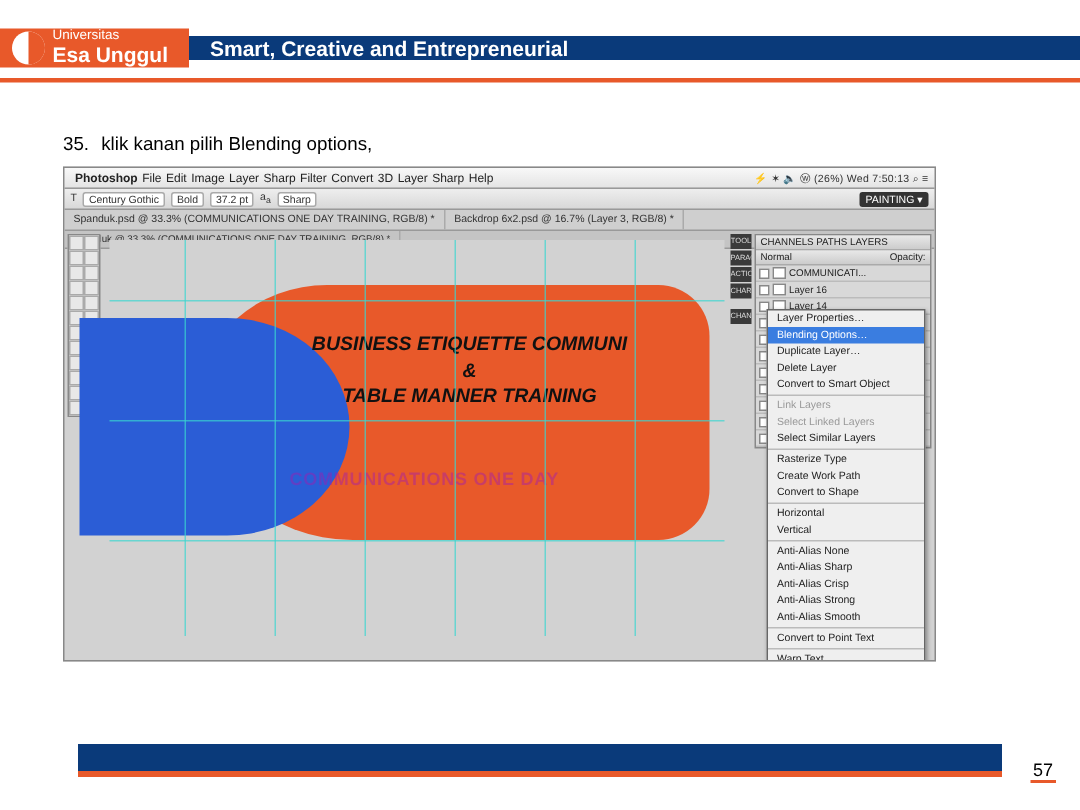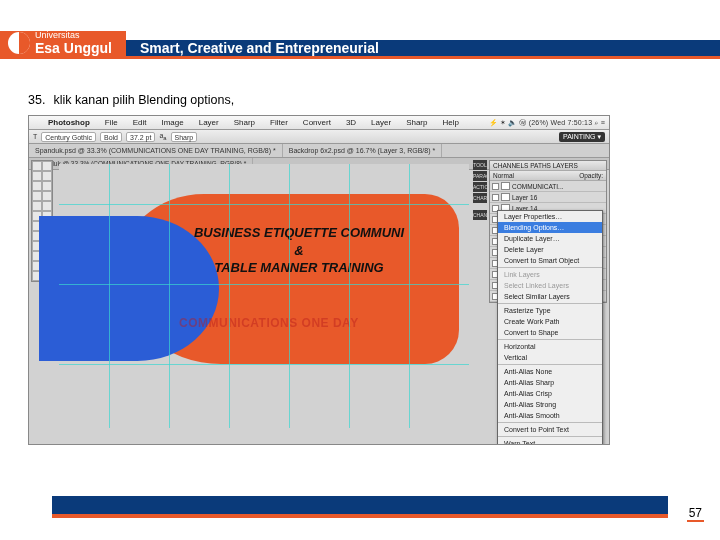--- a/index.html
+++ b/index.html
@@ -1,37 +1,37 @@
 <!DOCTYPE html>
 <html><head>
 <meta charset="utf-8">
 <style>
   * { box-sizing: border-box; margin: 0; padding: 0; }
   body { width: 720px; height: 540px; font-family: Arial, sans-serif; background: #fff; position: relative; overflow: hidden; }
 
   
-  .header { height: 56px; background: #fff; display: flex; align-items: flex-end; }
+  .header { height: 40px; background: #fff; display: flex; align-items: center; margin-top: 12px; }
   .logo-block { width: 126px; background: #e8592a; display: flex; align-items: center; padding: 0 8px; }
   .logo-semi { width: 22px; height: 22px; border-radius: 50%; background: #fff; margin-right: 5px; position: relative; }
   .logo-semi::after { content:''; position:absolute; right:0; top:0; width:11px; height:22px; background:#e8592a; border-radius:0 11px 11px 0;}
   .logo-text { color:#fff; font-size:9px; line-height:1.1; }
   .logo-text b { font-size:14px; display:block; }
   .tagline { flex:1; background:#0a3a7a; color:#fff; font-size:14px; font-weight:600; display:flex; align-items:center; padding-left:14px; }
   .underline { height:3px; background:#e8592a; }
 
   
-  .content { padding: 34px 52px 0 28px; }
+  .content { padding: 34px 52px 0 28px; margin-left: 14px; }
   .instruction { font-size:12.5px; margin-bottom:8px; }
   .instruction .num { display:inline-block; width:22px; }
 
   
   .shot { width: 582px; height: 330px; background:#d2d2d2; position:relative; border:1px solid #888; overflow:hidden; font-size:8px; }
 
   
-  .menubar { height:14px; background:linear-gradient(#f8f8f8,#e4e4e4); display:flex; align-items:center; padding:0 4px; gap:15px; font-size:8px; color:#222; border-bottom:1px solid #999;}
+  .menubar { height:14px; background:linear-gradient(#f8f8f8,#e4e4e4); display:flex; align-items:center; padding:0 4px; gap:3px; font-size:8px; color:#222; border-bottom:1px solid #999;}
   .apple { font-size:9px; }
   .menubar .spacer { flex:1; }
   .menubar .status { font-size:7px; color:#333; letter-spacing:.2px;}
 
   
   .optbar { height:14px; background:linear-gradient(#eee,#d8d8d8); border-bottom:1px solid #999; display:flex; align-items:center; padding-left:4px; gap:4px; font-size:7px; color:#333;}
   .optbar .pill { background:#fff; border:1px solid #aaa; border-radius:2px; padding:0 3px; height:10px; line-height:9px;}
   .optbar .right { margin-left:auto; margin-right:4px; background:#333; color:#fff; padding:1px 4px; font-size:7px; border-radius:2px;}
 
   
@@ -41,21 +41,21 @@
   
   .toolbox { position:absolute; left:2px; top:44px; width:22px; background:#d8d8d8; border:1px solid #888; display:flex; flex-wrap:wrap; }
   .toolbox .t { width:10px; height:10px; border:0.5px solid #aaa; background:#e8e8e8; }
 
   
   .canvas { position:absolute; left:30px; right:140px; top:48px; bottom:16px; background:#d2d2d2; }
   .shape-blue { position:absolute; left:-20px; top:52px; width:180px; height:145px; background:#2b5dd6; border-radius:0 90px 90px 0 / 0 80px 80px 0;}
   .shape-orange { position:absolute; left:60px; top:30px; width:340px; height:170px; background:#e8592a; border-radius:100px 40px 40px 120px / 90px 40px 40px 110px;}
   .banner-text { position:absolute; left:90px; top:60px; width:300px; text-align:center; color:#111; font-weight:800; font-style:italic; font-size:13px; line-height:1.35; font-family: Arial, sans-serif;}
   .banner-text .amp { display:block; font-size:13px; }
-  .sub { position:absolute; left:120px; top:152px; color:#b91c1c; opacity:.45; font-weight:700; font-size:12px; letter-spacing:.5px;}
+  .sub { position:absolute; left:120px; top:152px; color:#a21caf; opacity:.45; font-weight:700; font-size:12px; letter-spacing:.5px;}
   .guides-v, .guides-h { position:absolute; background:#3ad6d0; opacity:.7;}
   .gv { width:1px; top:0; bottom:0; }
   .gh { height:1px; left:0; right:0; }
 
   
   .panels { position:absolute; right:2px; top:44px; width:118px; display:flex; flex-direction:column; gap:2px; }
   .panel { background:#d8d8d8; border:1px solid #888; font-size:6.5px; color:#222; }
   .panel .hdr { background:linear-gradient(#e8e8e8,#ccc); padding:1px 3px; font-size:6.5px; border-bottom:1px solid #aaa;}
   .side-btns { position:absolute; right:122px; top:44px; width:14px; display:flex; flex-direction:column; gap:1px;}
   .side-btns .b { height:10px; background:#3a3a3a; color:#ddd; font-size:5px; text-align:center; line-height:10px; overflow:hidden;}

